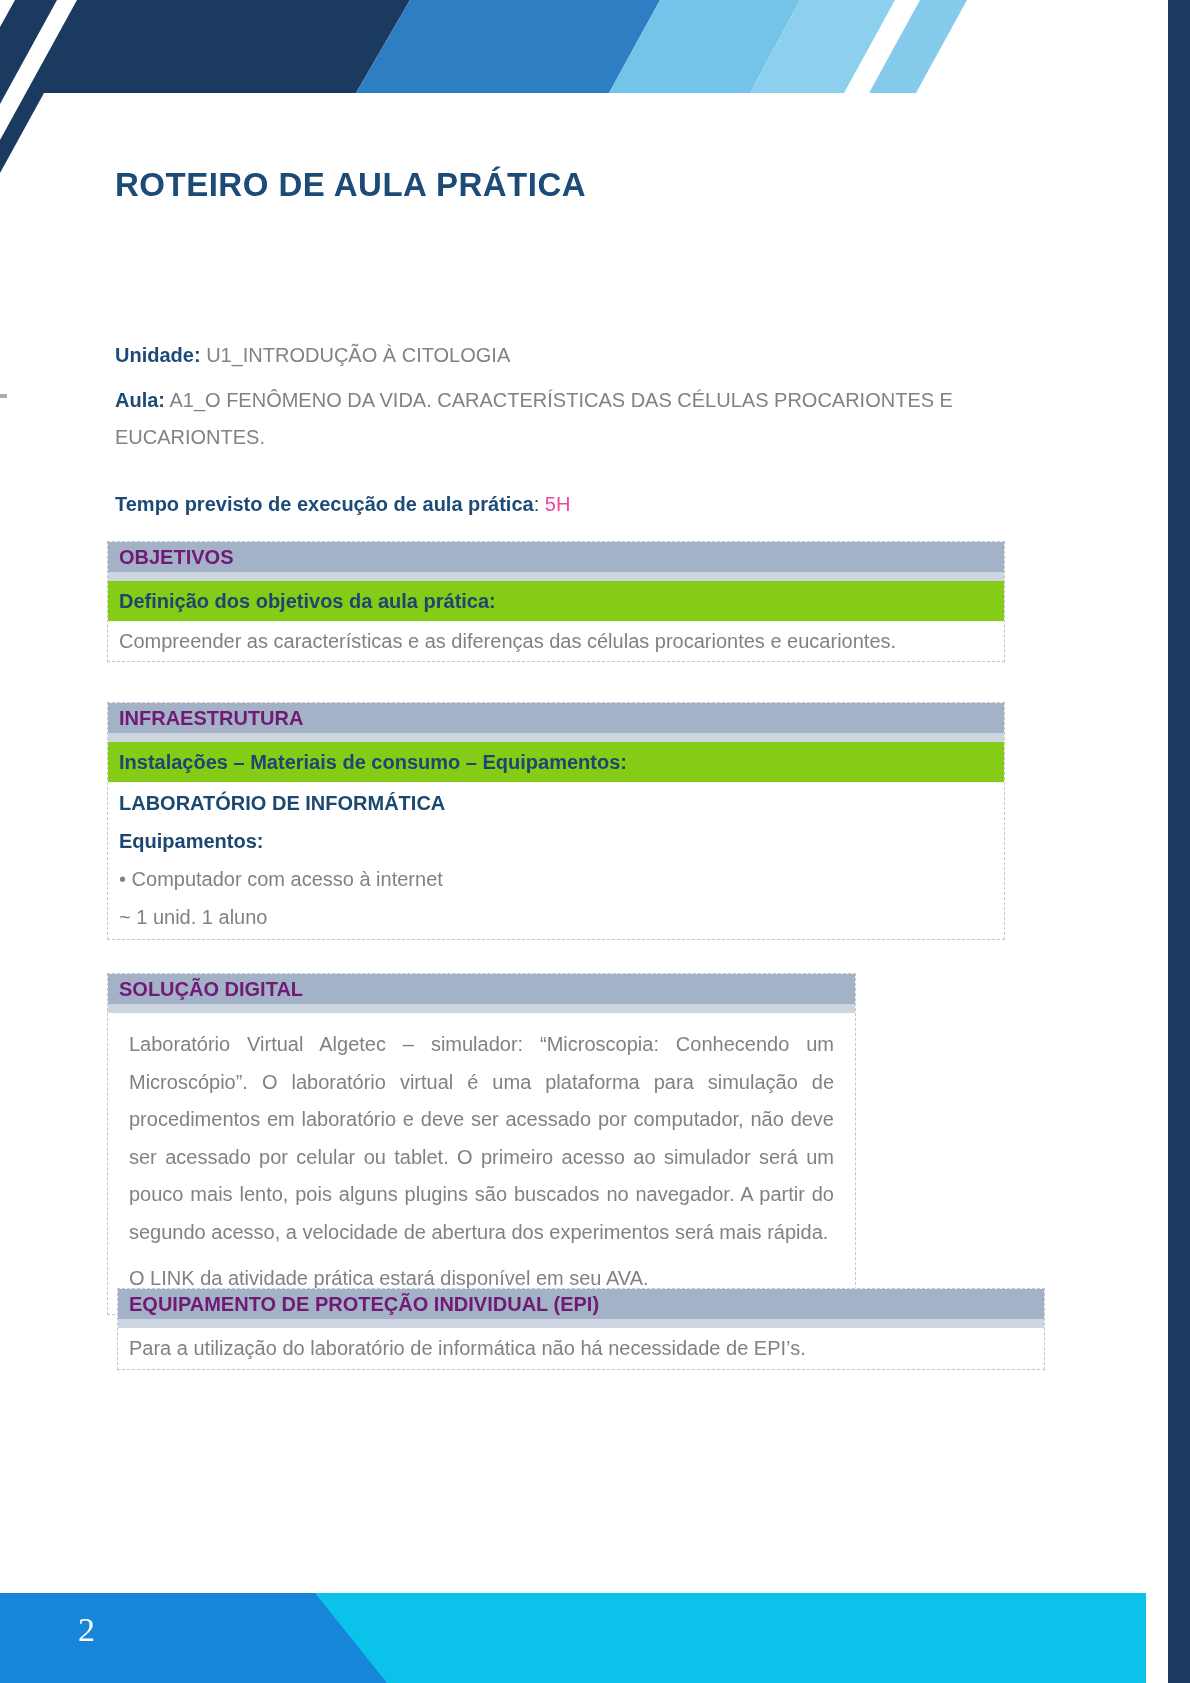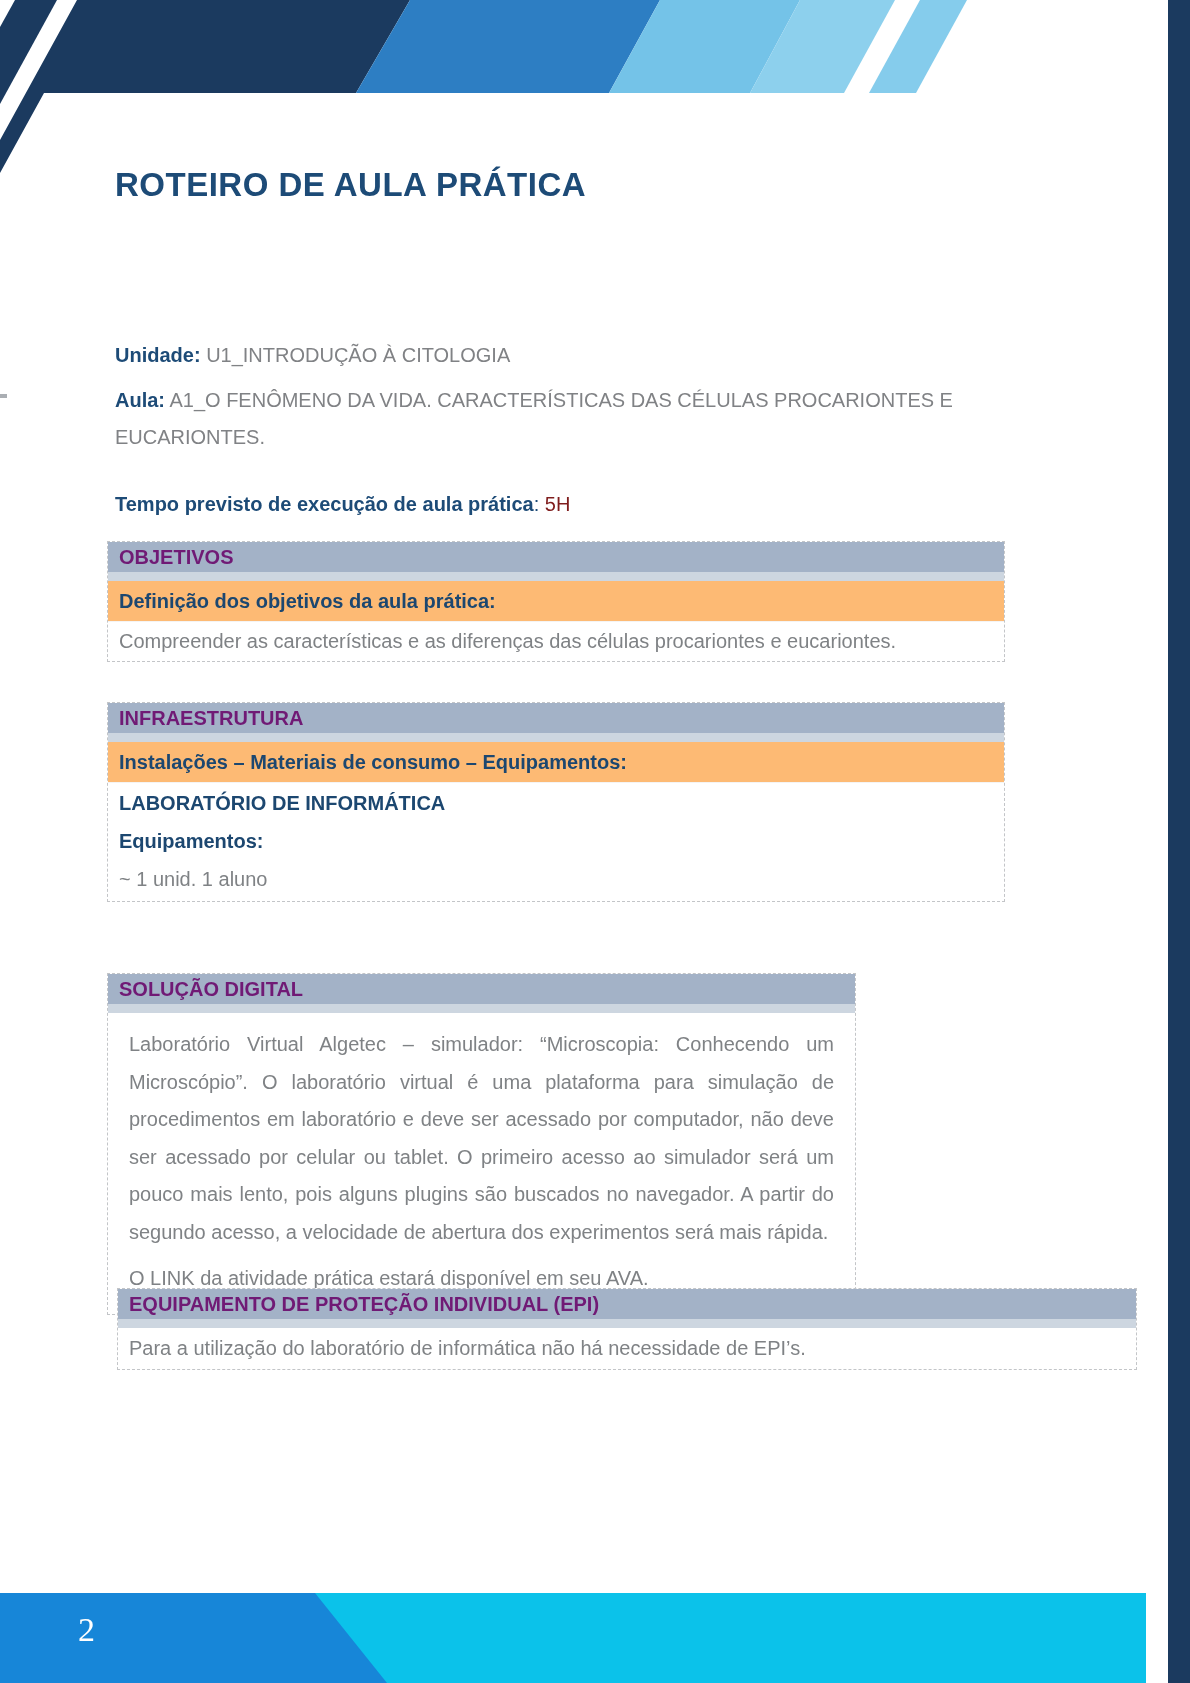--- a/index.html
+++ b/index.html
@@ -9,36 +9,36 @@
   .right-bar{position:absolute;left:1168px;top:0;width:22px;height:1683px;background:#1b3a5f;}
   .edge-mark{position:absolute;left:0;top:394px;width:7px;height:4px;background:#aaaeb3;}
 
   .abs{position:absolute;left:107px;width:898px;margin:8px;}
 
   .title{top:160px;font-size:33px;line-height:1;font-weight:bold;color:#1d4b77;letter-spacing:.5px;}
   .meta-line{font-size:20px;line-height:24px;color:#808285;}
   .lbl{font-weight:bold;color:#1d4b77;}
   .sep{color:#1d4b77;}
   .val{color:#808285;}
-  .time-val{color:#7f1d1d;}
+  .time-val{color:#ec4899;}
   .nome{top:250px;}
   .unidade{top:335px;}
   .aula{top:374px;line-height:37px;}
   .tempo{top:484px;}
 
   .tbl{position:absolute;border:1px dashed #c3c5c8;background:#ffffff;box-sizing:border-box;}
   .tbl-objetivos{left:107px;top:541px;width:898px;}
   .tbl-infra{left:107px;top:702px;width:898px;}
   .tbl-solucao{left:107px;top:973px;width:749px;}
-  .tbl-epi{left:117px;top:1288px;width:1020px;}
+  .tbl-epi{left:117px;top:1288px;width:928px;}
 
   .sec-head{background:#a3b2c7;border-bottom:9px solid #cdd6e0;height:30px;}
   .sec-head span{display:block;font-size:20px;font-weight:bold;color:#701a75;
                  line-height:31px;padding-left:11px;}
-  .sec-sub{background:#fdba74;height:40px;border-bottom:1px solid #f4f4f4;}
+  .sec-sub{background:#84cc16;height:40px;border-bottom:1px solid #f4f4f4;}
   .sec-sub span{display:block;font-size:20px;font-weight:bold;color:#1c4770;
                 line-height:41px;padding-left:11px;}
   .sec-body{color:#7f8285;font-size:20px;}
   .body-one-line{height:39px;line-height:39px;padding-left:11px;}
   .infra-body{padding:1px 11px 3px 11px;}
   .infra-body div{line-height:38px;}
   .navy-line{font-weight:bold;color:#1c4770;}
   .gray-line{color:#7f8285;}
   .sol-body{padding:4px 12px 7px 12px;}
   .sol-body p{margin:9px;line-height:37.5px;}
@@ -98,20 +98,21 @@
   <div class="tbl tbl-infra">
     <div class="sec-head">
       <span>INFRAESTRUTURA</span>
     </div>
     <div class="sec-sub">
       <span>Instalações – Materiais de consumo – Equipamentos:</span>
     </div>
     <div class="sec-body infra-body">
       <div class="navy-line">LABORATÓRIO DE INFORMÁTICA</div>
       <div class="navy-line">Equipamentos:</div>
+      <div class="gray-line">• Computador com acesso à internet</div>
       <div class="gray-line">~ 1 unid. 1 aluno</div>
     </div>
   </div>
 
   <div class="tbl tbl-solucao">
     <div class="sec-head">
       <span>SOLUÇÃO DIGITAL</span>
     </div>
     <div class="sec-body sol-body">
       <p class="sol-p1">Laboratório Virtual Algetec – simulador: “Microscopia: Conhecendo um Microscópio”. O laboratório virtual é uma plataforma para simulação de procedimentos em laboratório e deve ser acessado por computador, não deve ser acessado por celular ou tablet. O primeiro acesso ao simulador será um pouco mais lento, pois alguns plugins são buscados no navegador. A partir do segundo acesso, a velocidade de abertura dos experimentos será mais rápida.</p>

